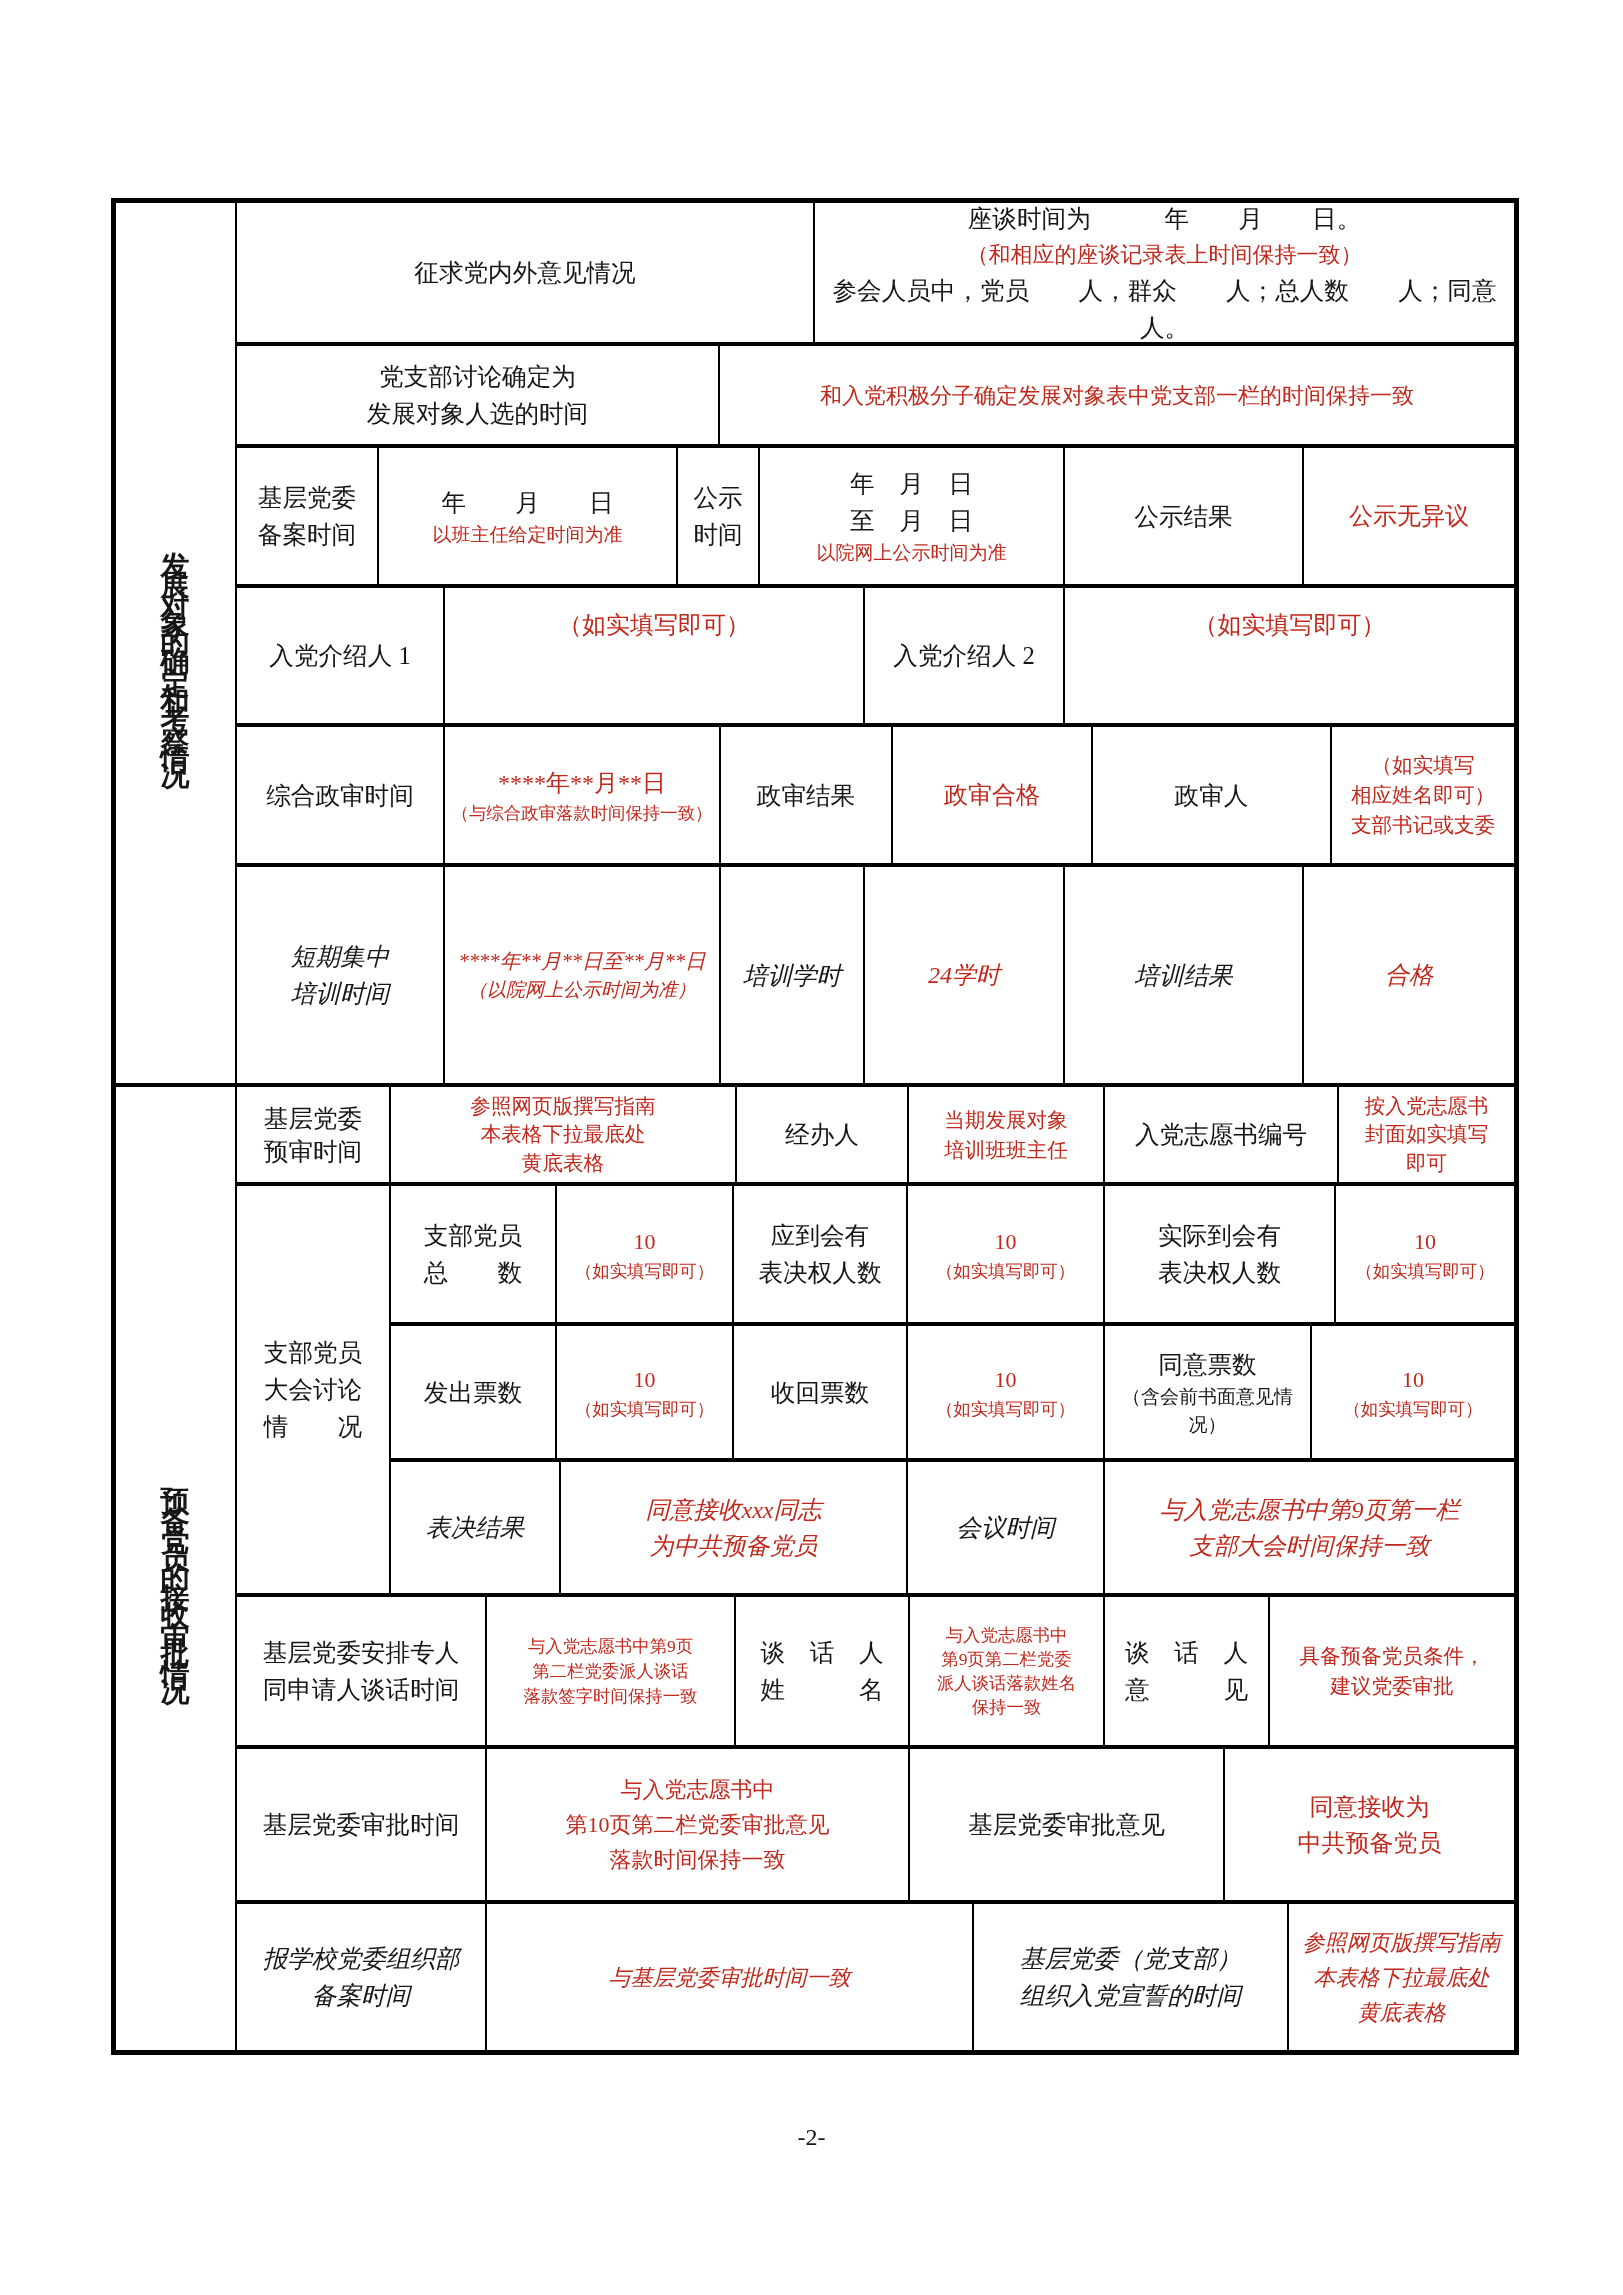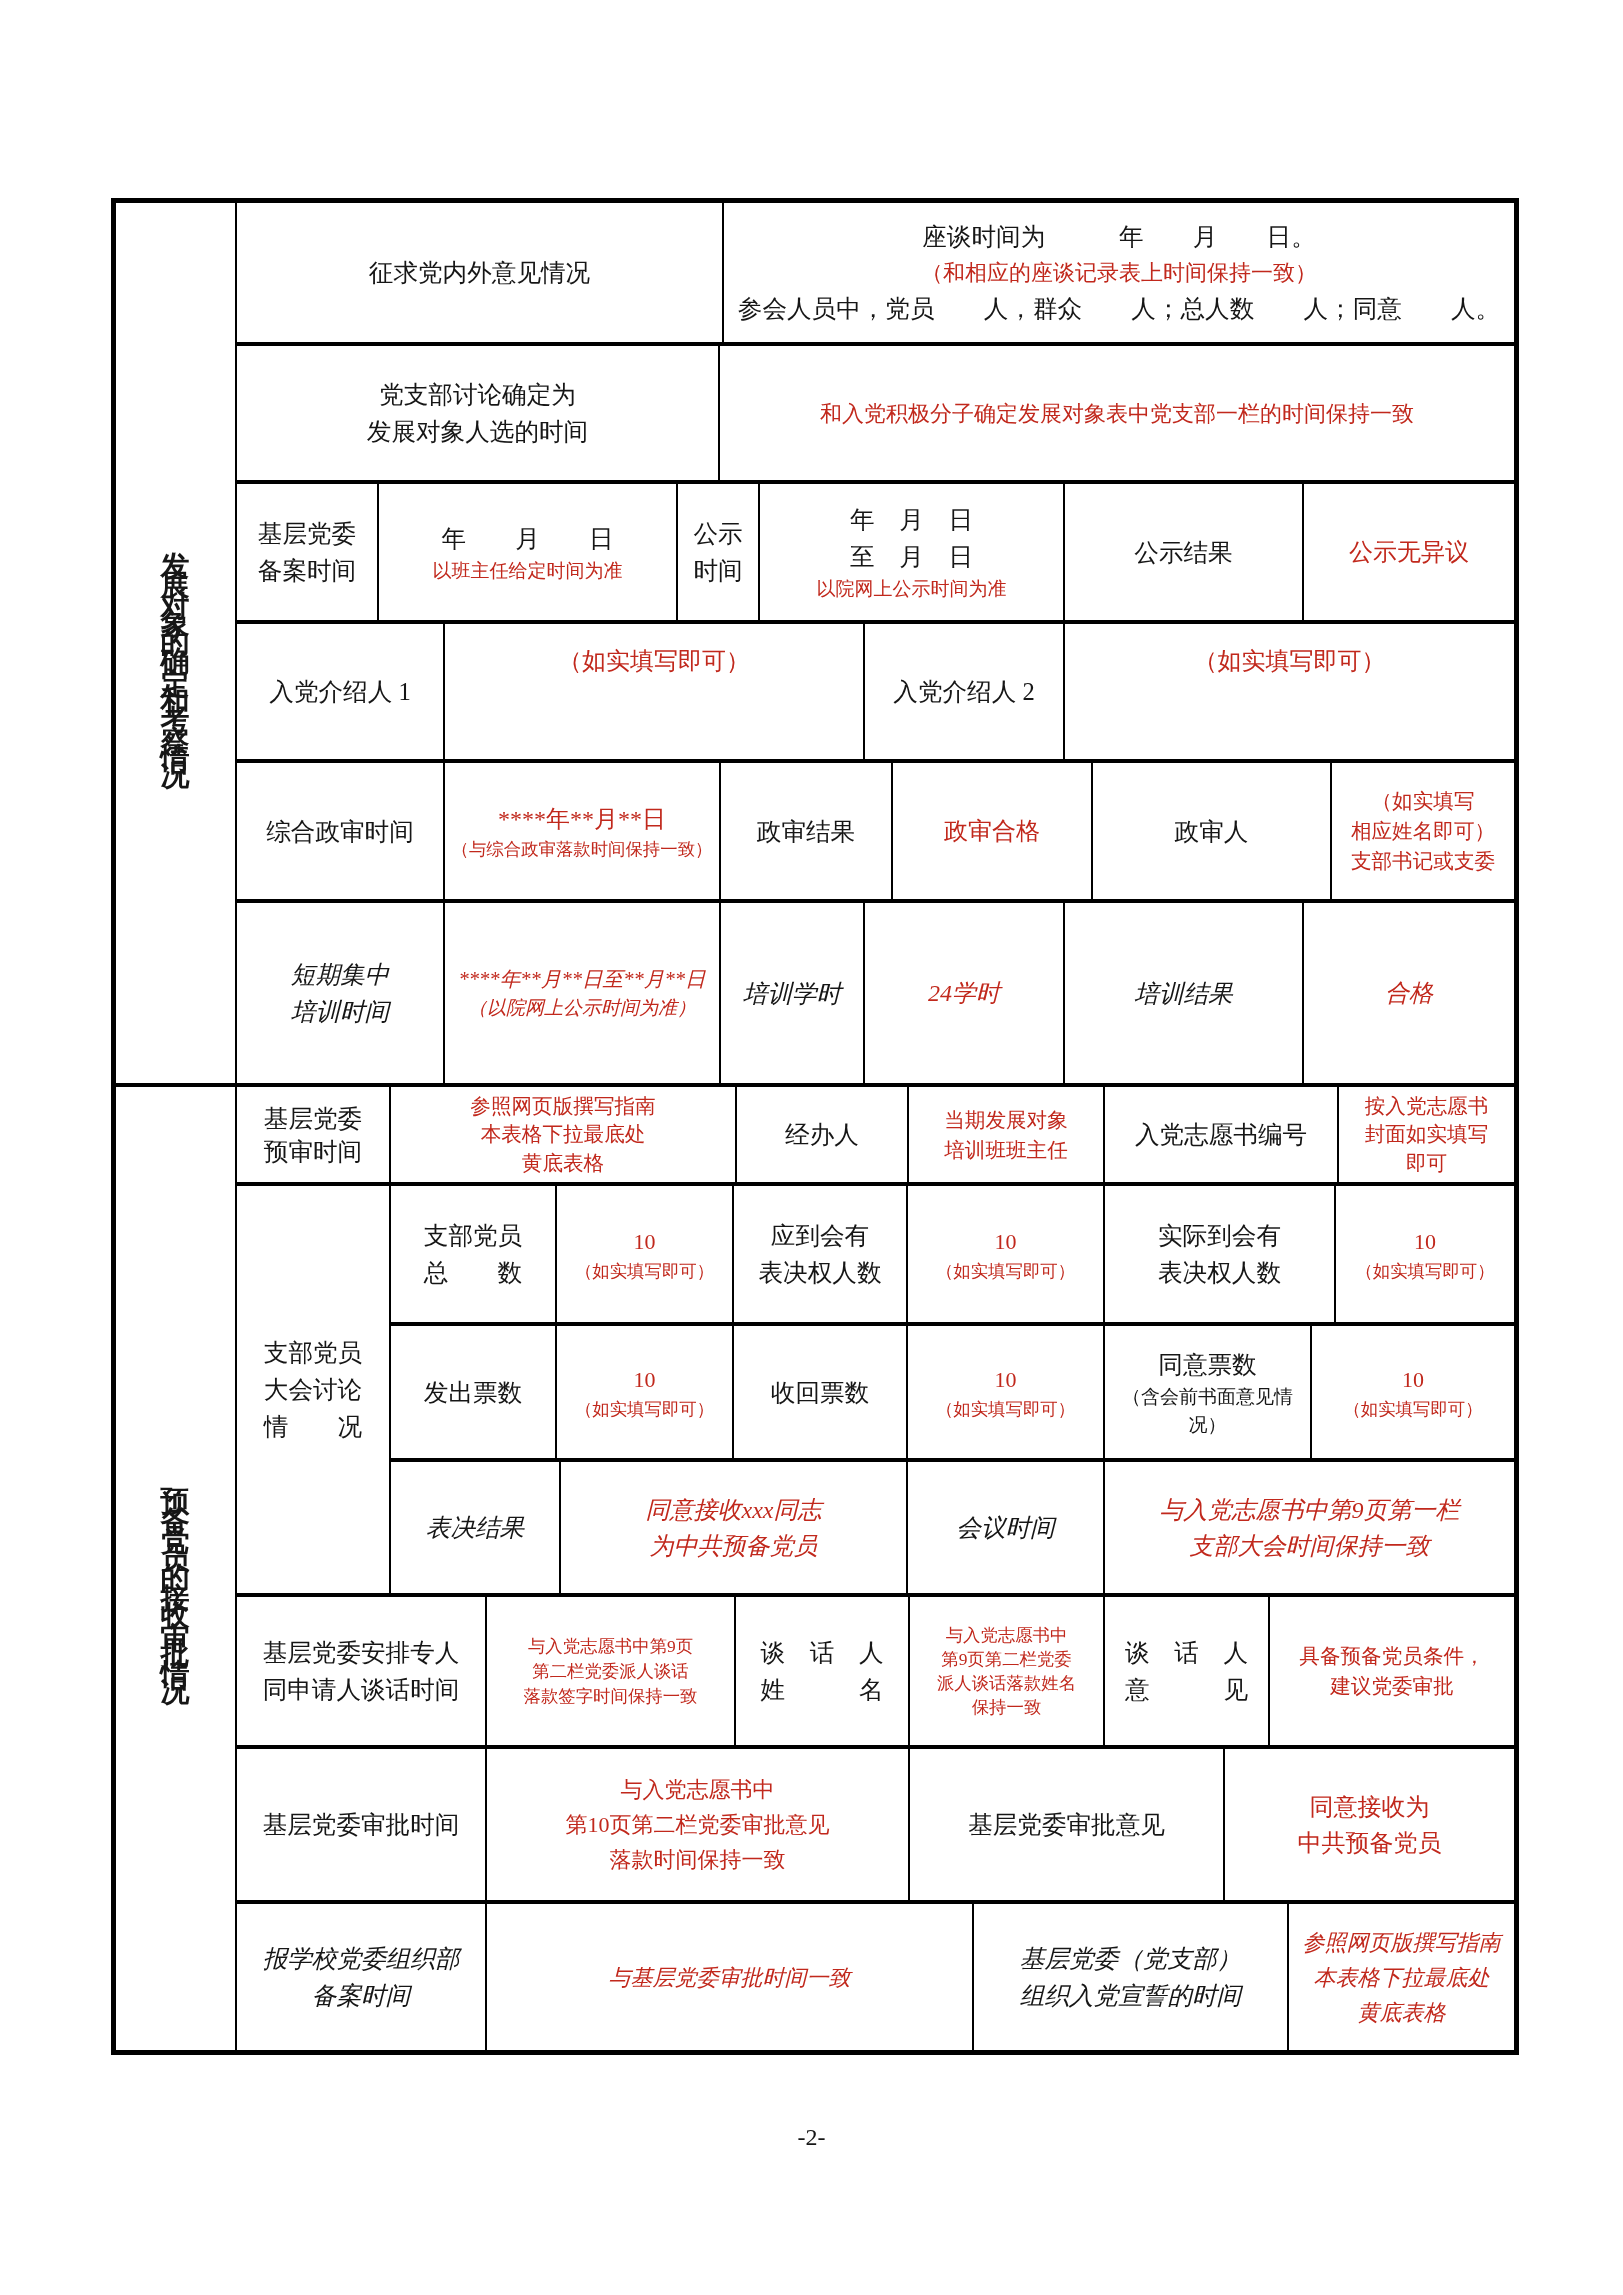--- a/index.html
+++ b/index.html
@@ -37,29 +37,29 @@
 <body>
 
 <div class="page">
   <div class="tbl">
 
     <div class="sect sect1">
       <div class="vlabel">发展对象的确定和考察情况</div>
       <div class="rows">
 
         <div class="r" style="height:143px">
-          <div class="c t" style="width:487px">征求党内外意见情况</div>
+          <div class="c t" style="width:578px">征求党内外意见情况</div>
           <div class="c end">
             <div class="t">座谈时间为　　　年　　月　　日。</div>
             <div class="n28 red">（和相应的座谈记录表上时间保持一致）</div>
             <div class="t">参会人员中，党员　　人，群众　　人；总人数　　人；同意　　人。</div>
           </div>
         </div>
 
-        <div class="r" style="height:138px">
+        <div class="r" style="height:102px">
           <div class="c" style="width:483px">
             <div class="t">党支部讨论确定为</div>
             <div class="t">发展对象人选的时间</div>
           </div>
           <div class="c end">
             <div class="n28 red">和入党积极分子确定发展对象表中党支部一栏的时间保持一致</div>
           </div>
         </div>
 
         <div class="r" style="height:140px">

